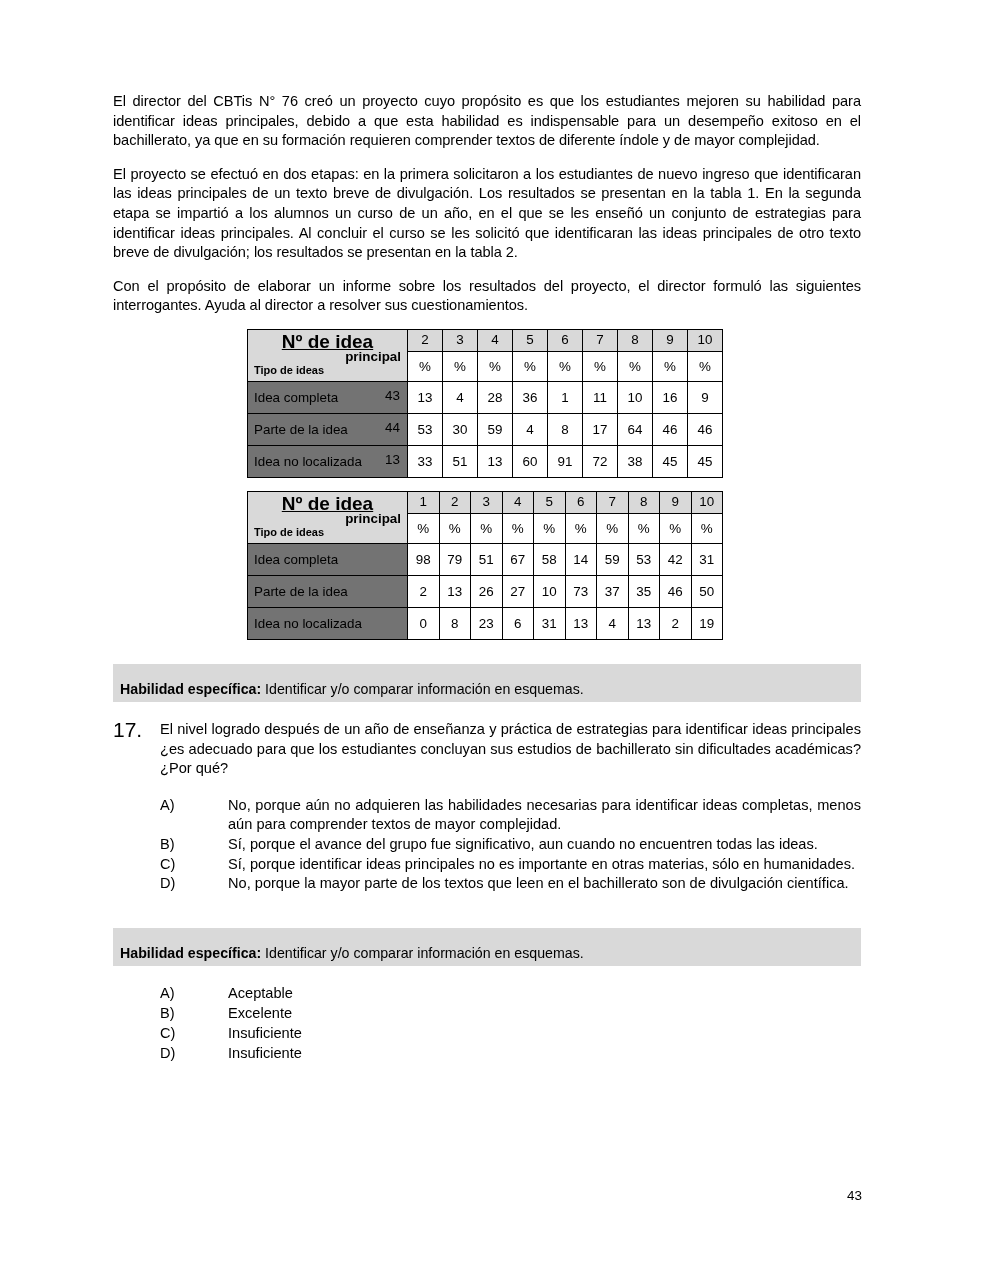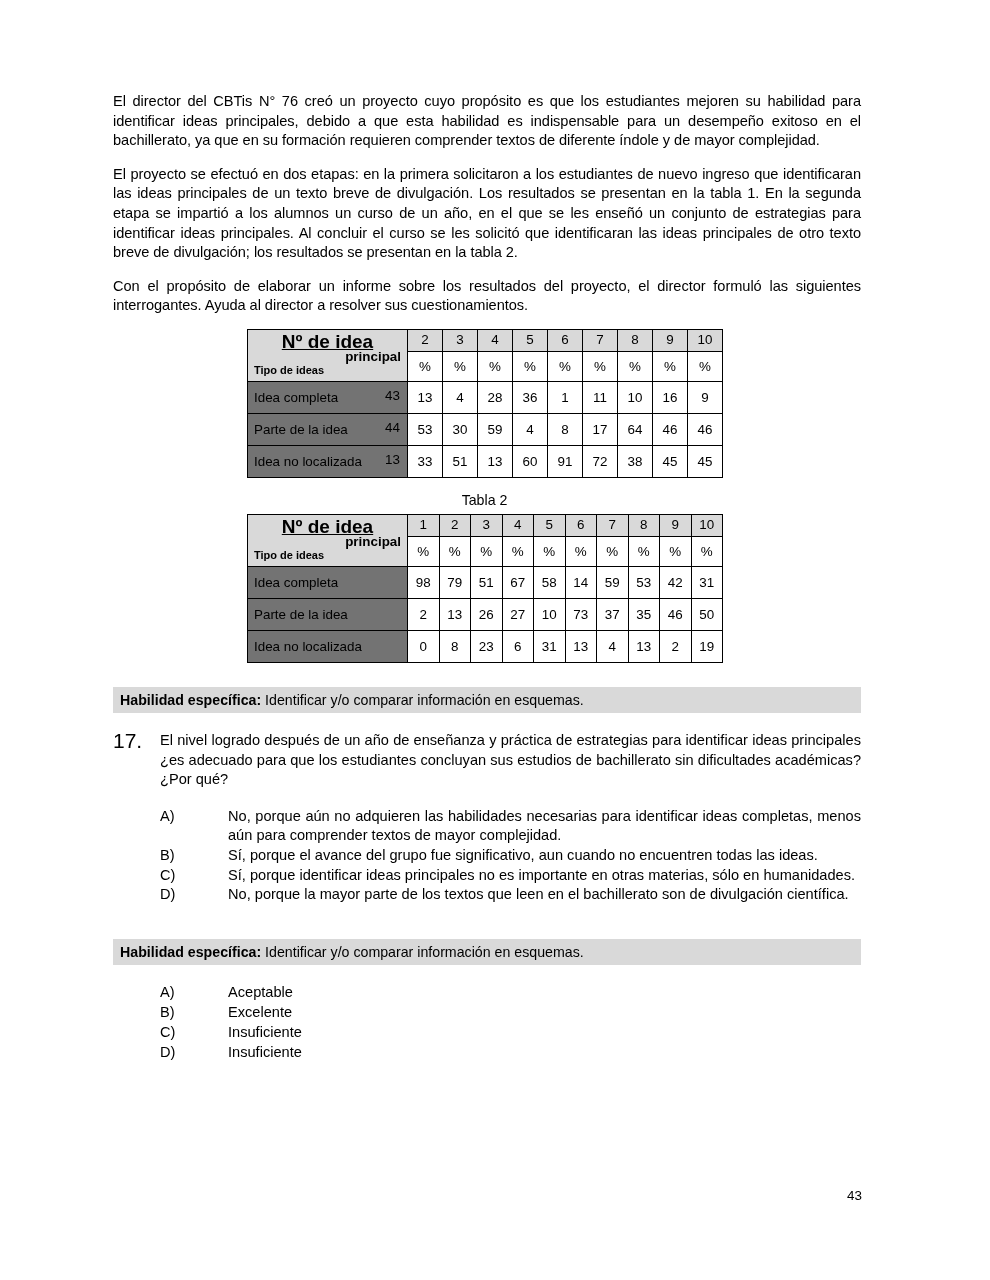--- a/index.html
+++ b/index.html
@@ -131,21 +131,21 @@
   td.cell {
     background: #ffffff;
     text-align: center;
     height: 19px;
     padding: 6px 0 6px 0 !important;
   }
 
   
   .skill-bar {
     background: #d9d9d9;
-    padding: 4px 6px 4px 7px;
+    padding: 16px 6px 4px 7px;
     font-size: 14.2px;
     line-height: 18px;
     margin-top: 24px;
   }
   .skill-bar b { font-weight: bold; }
 
   
   .question {
     display: flex;
     margin-top: 18px;
@@ -291,21 +291,20 @@
             <td class="cell">72</td>
             <td class="cell">38</td>
             <td class="cell">45</td>
             <td class="cell">45</td>
           </tr>
         </tbody>
       </table>
     </div>
 
     <div class="table-block">
-      <div class="table-caption">Tabla 2</div>
       <table class="datatable">
         <colgroup>
           <col style="width:160px">
           <col style="width:31.5px">
             <col style="width:31.5px">
             <col style="width:31.5px">
           <col style="width:31.5px">
             <col style="width:31.5px">
             <col style="width:31.5px">
           <col style="width:31.5px">

